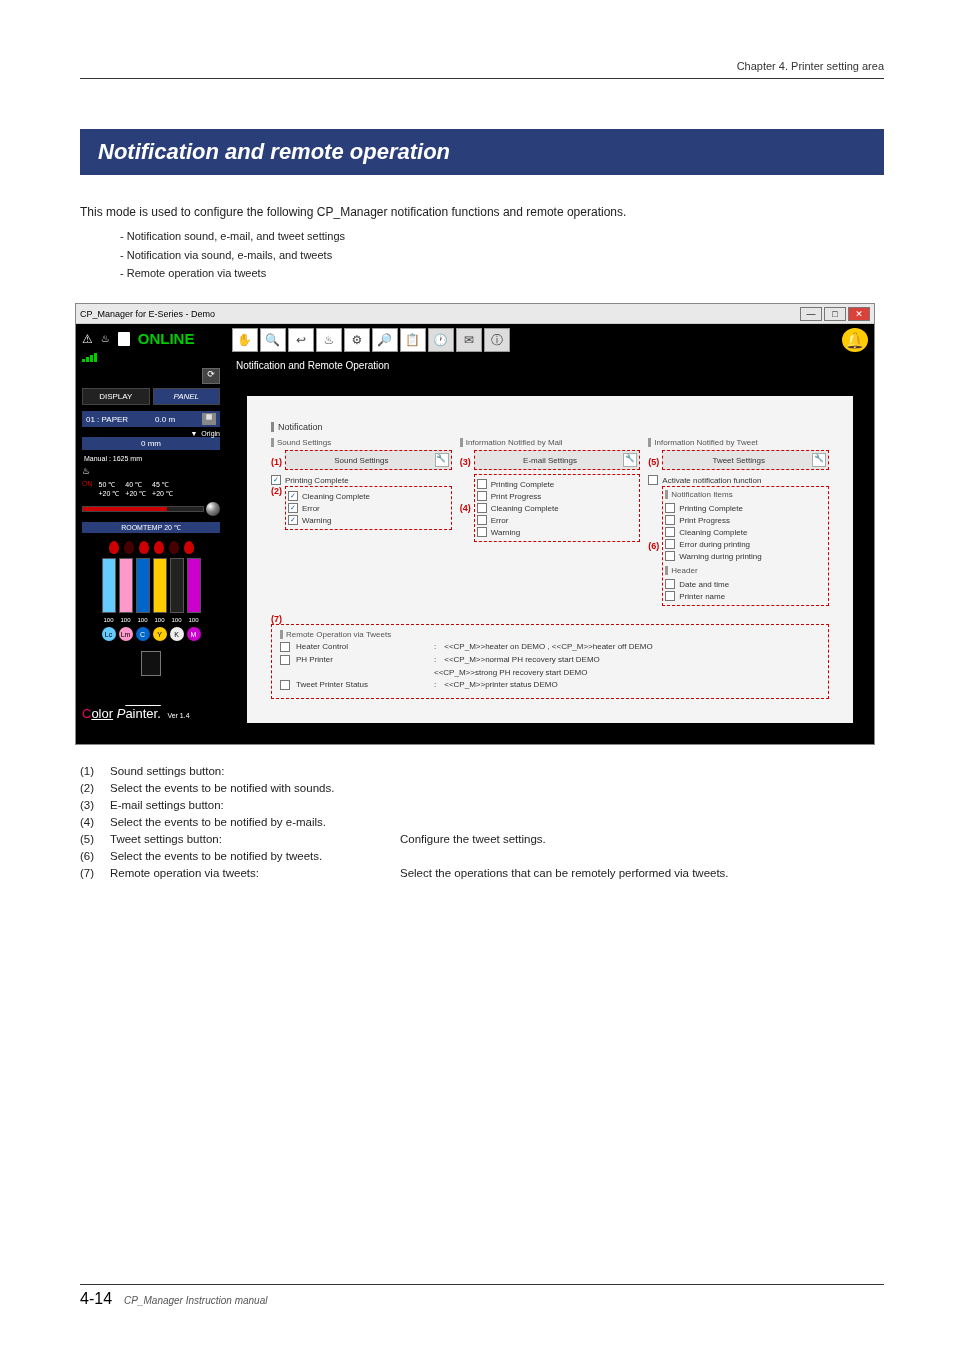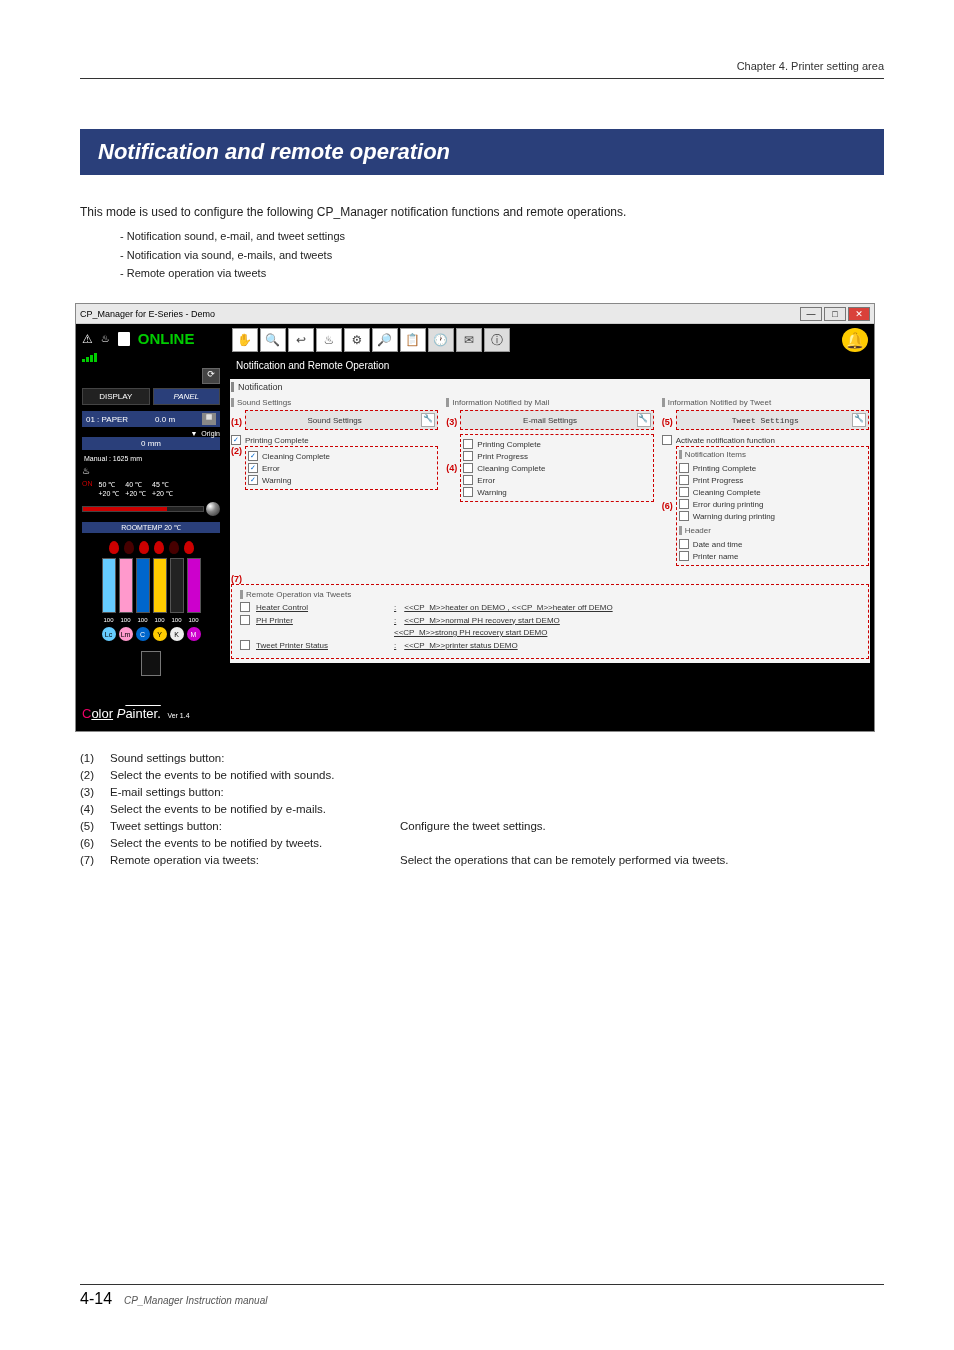--- a/index.html
+++ b/index.html
@@ -58,34 +58,34 @@
   .logo-c{color:#e06;}
   .logo-p{font-style:italic;}
   .ver{font-size:7px;margin-left:3px;}
   .main-area { flex:1; background:#000; }
   .toolbar { display:flex; padding:4px 6px; gap:2px; background:#000; align-items:center;}
   .tbtn { width:26px; height:24px; background:#fff; border:1px solid #999; display:flex; align-items:center; justify-content:center; font-size:12px; color:#444;}
   .tbtn.dk{background:#ddd;}
   .tbtn-sp{flex:1;}
   .bell{width:26px;height:24px;border-radius:50%;background:#fc0;display:flex;align-items:center;justify-content:center;margin-left:auto;}
   .mode-title{ color:#fff; font-size:10px; padding:4px 10px; }
-  .content-pane { background:#f4f4f4; margin:4px; padding:1px; min-height:284px; font-size:8px; color:#333; }
+  .content-pane { background:#f4f4f4; margin:21px; padding:24px; min-height:284px; font-size:8px; color:#333; }
   .section-hdr { color:#333; font-size:9px; border-left:3px solid #888; padding-left:4px; margin:2px 0 6px; }
   .cols3 { display:flex; gap:8px; margin-bottom:8px; position:relative;}
   .col { flex:1; font-size:8px;}
   .sub-hdr { border-left:3px solid #999; padding-left:3px; font-size:8px; margin-bottom:3px; color:#555;}
   .settings-btn { border:1px dashed #c00; padding:2px; display:flex; align-items:center; justify-content:space-between; margin-bottom:4px; background:#e4e4e4;}
   .settings-btn .lbl{flex:1;text-align:center;font-size:8px;}
   .settings-btn .ic{width:14px;height:14px;background:#fff;border:1px solid #aaa;font-size:8px;text-align:center;}
   .chk-row{display:flex;align-items:center;gap:4px;padding:1px 0;}
   .chk-box{width:10px;height:10px;border:1px solid #777;background:#fff;font-size:7px;line-height:8px;text-align:center;color:#06c;}
   .num-lbl{color:#c00;font-size:9px;font-weight:bold;}
   .dashed-box{border:1px dashed #c00;padding:3px 2px;}
   .remote-sec{border:1px dashed #c00;padding:5px 8px;}
-  .rem-row{display:flex;align-items:center;margin:3px 0;text-decoration:underline;}
+  .rem-row{display:flex;align-items:flex-start;margin:3px 0;}
   .rem-chk{width:10px;height:10px;border:1px solid #777;background:#fff;margin-right:6px;}
   .rem-lbl{width:130px;}
   .rem-colon{margin:0 8px;}
   .legend-list { font-size:11.5px; color:#222; margin-top:18px;}
   .leg-row { display:flex; margin-bottom:5px;}
   .leg-num { width:30px; }
   .leg-label { width:290px; }
   .leg-desc { flex:1; }
   .footer { position:absolute; bottom:42px; left:80px; right:70px; border-top:1px solid #333; padding-top:5px; display:flex; align-items:baseline; gap:12px; font-size:10px; color:#555;}
   .footer .pg{ font-size:16px; color:#000;}
@@ -311,21 +311,21 @@
                         <span>Warning</span>
                       </div>
                   </div>
                 </div>
               </div>
 
               <div class="col">
                 <div class="sub-hdr">Information Notified by Tweet</div>
                 <div style="display:flex;align-items:center;gap:3px;">
                   <span class="num-lbl">(5)</span>
-                  <div class="settings-btn" style="flex:1;font-family:Liberation Mono, monospace;">
+                  <div class="settings-btn" style="flex:1;">
                     <span class="lbl">Tweet Settings</span>
                       <span class="ic">🔧</span>
                   </div>
                 </div>
                 <div class="chk-row">
                     <div class="chk-box"></div>
                     <span>Activate notification function</span>
                   </div>
                 <div style="display:flex;align-items:flex-start;gap:3px;">
                   <span class="num-lbl" style="align-self:center;">(6)</span>

